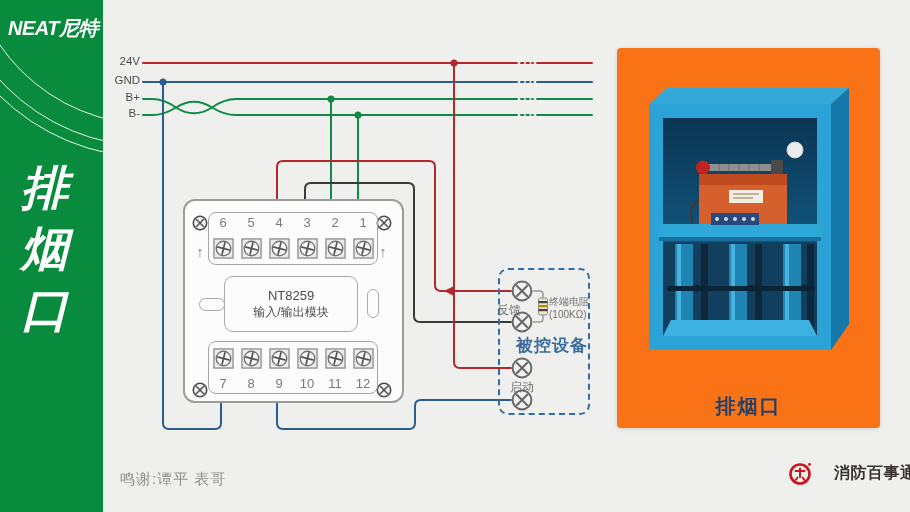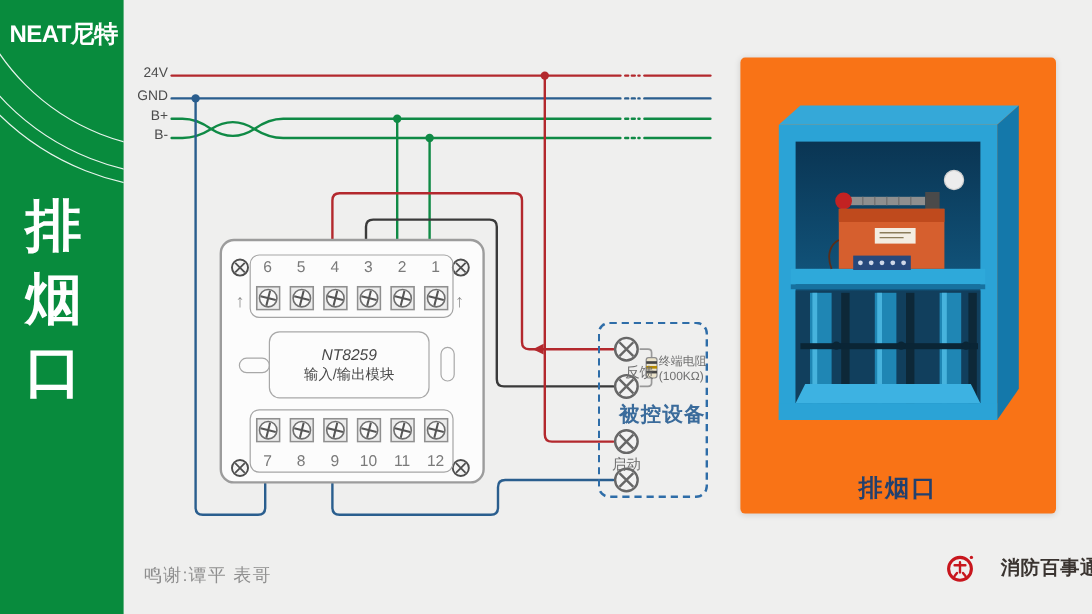--- a/index.html
+++ b/index.html
@@ -5,21 +5,21 @@
   :root{
     --accent-green:#088b3d; --wire-red:#b3282d; --wire-blue:#2a5e8e;
     --wire-green:#0f8a45; --wire-black:#3a3a3a; --dashed-blue:#2e6da8;
     --caption-blue:#22406e; --logo-red:#c8161d; --label-steel:#3a6b9b;
   }
   html,body{margin:0;padding:0;}
   body{font-family:"Liberation Sans","DejaVu Sans",sans-serif;background:#d8d8d8;}
   .stage{position:relative;width:910px;height:512px;background:#efefee;overflow:hidden;}
 
   
-  .sidebar{position:absolute;left:0;top:0;width:103px;height:512px;background:var(--accent-green);overflow:hidden;}
+  .sidebar{position:absolute;left:0;top:0;width:103px;height:512px;background:var(--accent-green);overflow:hidden;font-style:italic;}
   .arc{position:absolute;border:1.5px solid rgba(255,255,255,.9);border-radius:50%;}
   .arc1{width:366px;height:366px;left:-33px;top:-243px;}
   .arc2{width:410px;height:410px;left:-55px;top:-265px;}
   .arc3{width:432px;height:432px;left:-66px;top:-276px;}
   .brand{position:absolute;left:8px;top:15px;color:#fff;font-size:20px;font-weight:bold;letter-spacing:-.5px;white-space:nowrap;}
   .vtitle{position:absolute;left:21px;top:164px;display:flex;flex-direction:column;gap:14px;color:#fff;font-size:47px;line-height:1;font-weight:bold;}
 
   
   svg.wires{position:absolute;left:0;top:0;pointer-events:none;}
   .w{fill:none;stroke-width:2;stroke-linecap:round;}
@@ -33,30 +33,30 @@
   
   .module{position:absolute;left:183px;top:199px;width:217px;height:200px;background:#fcfcfc;border:2px solid #9c9c9c;border-radius:12px;}
   .strip{position:absolute;left:23px;width:170px;height:53px;border:1.5px solid #a5a5a5;border-radius:8px;box-sizing:border-box;display:grid;grid-template-columns:repeat(6,1fr);}
   .strip.top{top:11px;grid-template-rows:19px 1fr;}
   .strip.bottom{top:140px;grid-template-rows:1fr 19px;}
   .tnum{font-size:13px;color:#7a7a7a;text-align:center;line-height:19px;}
   .tscrew{width:21px;height:21px;justify-self:center;align-self:center;}
   .cscrew{position:absolute;width:16px;height:16px;}
   .arrow{position:absolute;width:14px;text-align:center;font-size:15px;color:#8a8a8a;}
   .plate{position:absolute;left:39px;top:75px;width:134px;height:56px;border:1.5px solid #a8a8a8;border-radius:9px;box-sizing:border-box;display:flex;flex-direction:column;justify-content:center;text-align:center;color:#4a4a4a;}
-  .plate .l1{font-size:13px;font-style:italic;} .plate .l2{font-size:12px;margin-top:1px;}
+  .plate .l1{font-size:13px;} .plate .l2{font-size:12px;margin-top:1px;}
   .pill{position:absolute;border:1.5px solid #a8a8a8;box-sizing:border-box;}
   .pill.left{left:14px;top:97px;width:26px;height:13px;border-radius:7px;}
   .pill.right{left:182px;top:88px;width:12px;height:29px;border-radius:6px;}
 
   
   .devbox{position:absolute;left:498px;top:268px;width:92px;height:147px;border:2px dashed var(--dashed-blue);border-radius:10px;box-sizing:border-box;}
   .dscrew{position:absolute;width:22px;height:22px;}
   .fb-label,.st-label{position:absolute;font-size:12px;color:#6f6f6f;}
-  .fb-label{left:-5px;top:32px;width:28px;text-align:center;margin-left:24px;}
+  .fb-label{left:-5px;top:32px;width:28px;text-align:center;}
   .st-label{left:0px;top:109px;width:44px;text-align:center;}
   .res-label{position:absolute;left:49px;top:25px;font-size:10px;color:#6f6f6f;line-height:13px;white-space:nowrap;}
   .dev-name{position:absolute;left:0;right:0;top:64px;text-align:right;font-size:17px;font-weight:bold;color:var(--label-steel);letter-spacing:1px;}
 
   
   .photo-card{position:absolute;left:617px;top:48px;width:263px;height:380px;background:#f97316;border-radius:4px;box-shadow:0 1px 5px rgba(0,0,0,.13);}
   .photo-card svg{position:absolute;left:20px;top:26px;}
   .photo-caption{position:absolute;left:0;right:0;bottom:8px;text-align:center;font-size:20px;font-weight:bold;color:var(--caption-blue);letter-spacing:2px;}
 
   

